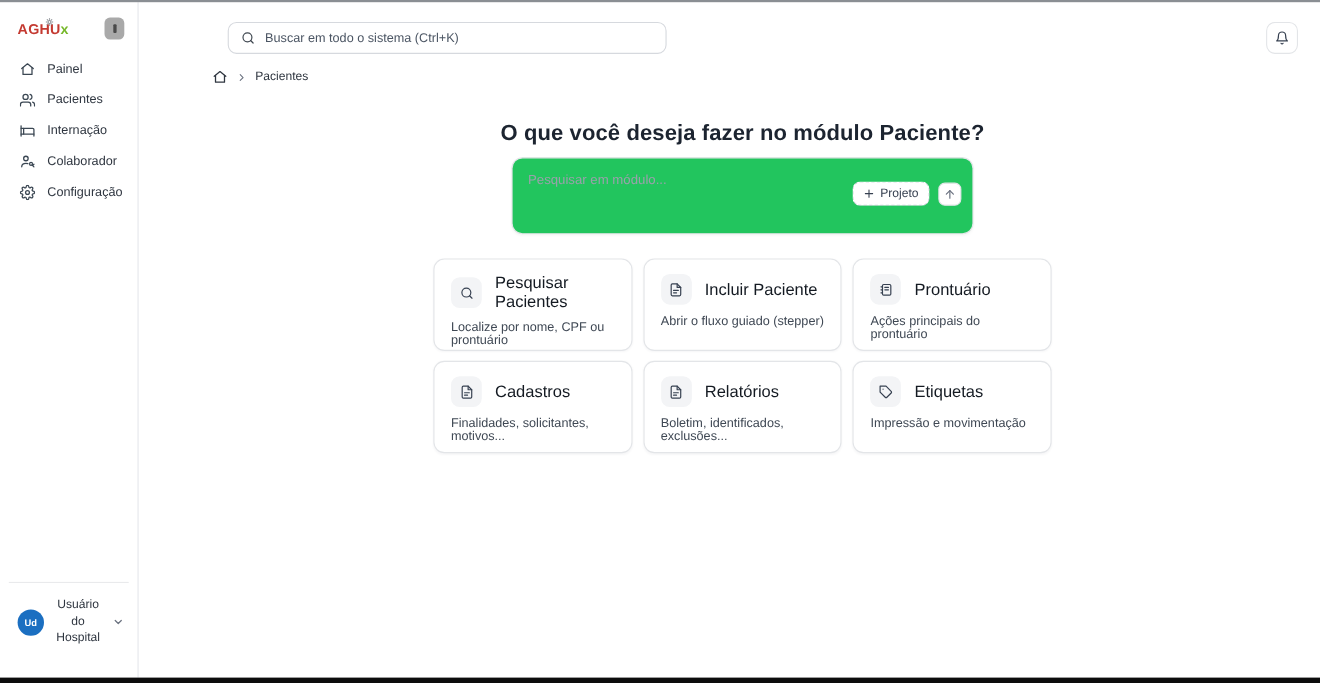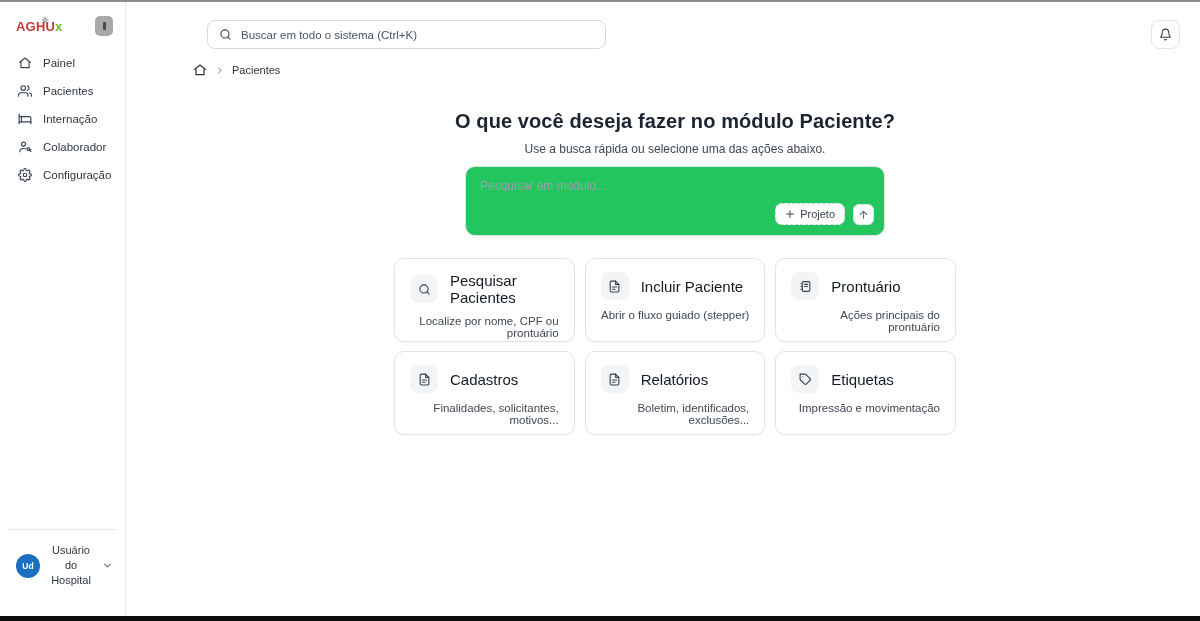--- a/index.html
+++ b/index.html
@@ -65,38 +65,38 @@
   .hero-subtitle { margin-top:9px; font-size:12px; color:#3f4854; }
 
   .module-search { position:relative; width:420px; height:70px; margin:10px auto 0;
                    border:1px solid #e3e5e8; border-radius:10px; background:#22c55e;
                    box-shadow:0 1px 2px rgba(16,24,40,.03); }
   .module-search textarea { position:absolute; top:0; left:0; width:100%; height:42px;
                             border:none; outline:none; resize:none; background:transparent;
                             padding:12px 14px; font-size:12px; color:#111827;
                             font-family:"Liberation Sans", sans-serif; }
   .module-search textarea::placeholder { color:#9aa1ab; opacity:1; }
-  .module-actions { position:absolute; right:10px; bottom:10px; display:flex; align-items:center; gap:8px; }
+  .module-actions { position:absolute; right:10px; bottom:25px; display:flex; align-items:center; gap:8px; }
   .project-button { display:flex; align-items:center; gap:5px; padding:4px 9px;
                     border:1px dashed #cdd2d9; border-radius:7px; background:#fff;
                     font-size:11px; color:#374151; cursor:pointer; font-family:"Liberation Sans", sans-serif; }
   .project-button svg { width:10px; height:10px; color:#374151; }
   .send-button { width:21px; height:21px; border:1px solid #e3e5e8; border-radius:6px; background:#fff;
                  display:flex; align-items:center; justify-content:center; cursor:pointer; }
   .send-button svg { width:11px; height:11px; color:#6b7280; }
 
   .cards { width:562px; margin:22px auto 0; display:grid; grid-template-columns:repeat(3,1fr); gap:9px 10px; }
   .card { height:84px; border:1px solid #e3e5e8; border-radius:10px; background:#fff;
           padding:13px 15px; cursor:pointer; box-shadow:0 1px 2px rgba(16,24,40,.04); text-align:left; }
   .card-head { display:flex; align-items:center; gap:12px; }
   .icon-box { width:28px; height:28px; border-radius:8px; background:#f3f4f6;
               display:flex; align-items:center; justify-content:center; flex:0 0 auto; }
   .icon-box svg { width:13px; height:13px; color:#374151; }
   .card-title { font-size:15px; font-weight:normal; color:#141a22; }
-  .card-desc { margin-top:9px; font-size:11.5px; color:#3f4854;text-align:right; }
+  .card-desc { margin-top:9px; font-size:11.5px; color:#3f4854; }
 </style>
 </head>
 <body>
 
 <div class="top-edge"></div>
 
 <aside class="sidebar">
   <div class="sidebar-header">
     <div class="logo">
       <span class="primary">AGHU</span><span class="suffix">x</span>
@@ -208,21 +208,20 @@
         <svg viewBox="0 0 24 24" fill="none" stroke="currentColor" stroke-width="2.6" stroke-linecap="round" stroke-linejoin="round">
             <polyline points="9 5 16 12 9 19"></polyline>
           </svg>
       </span>
       <span class="crumb-label">Pacientes</span>
     </div>
   </div>
 
   <div class="hero">
     <div class="hero-title">O que você deseja fazer no módulo Paciente?</div>
-    <div class="hero-subtitle">Use a busca rápida ou selecione uma das ações abaixo.</div>
   </div>
 
   <div class="module-search">
     <textarea placeholder="Pesquisar em módulo..." style=""></textarea>
     <div class="module-actions">
       <button class="project-button">
         <svg viewBox="0 0 24 24" fill="none" stroke="currentColor" stroke-width="2.4" stroke-linecap="round">
             <line x1="12" y1="4" x2="12" y2="20"></line>
             <line x1="4" y1="12" x2="20" y2="12"></line>
           </svg>

